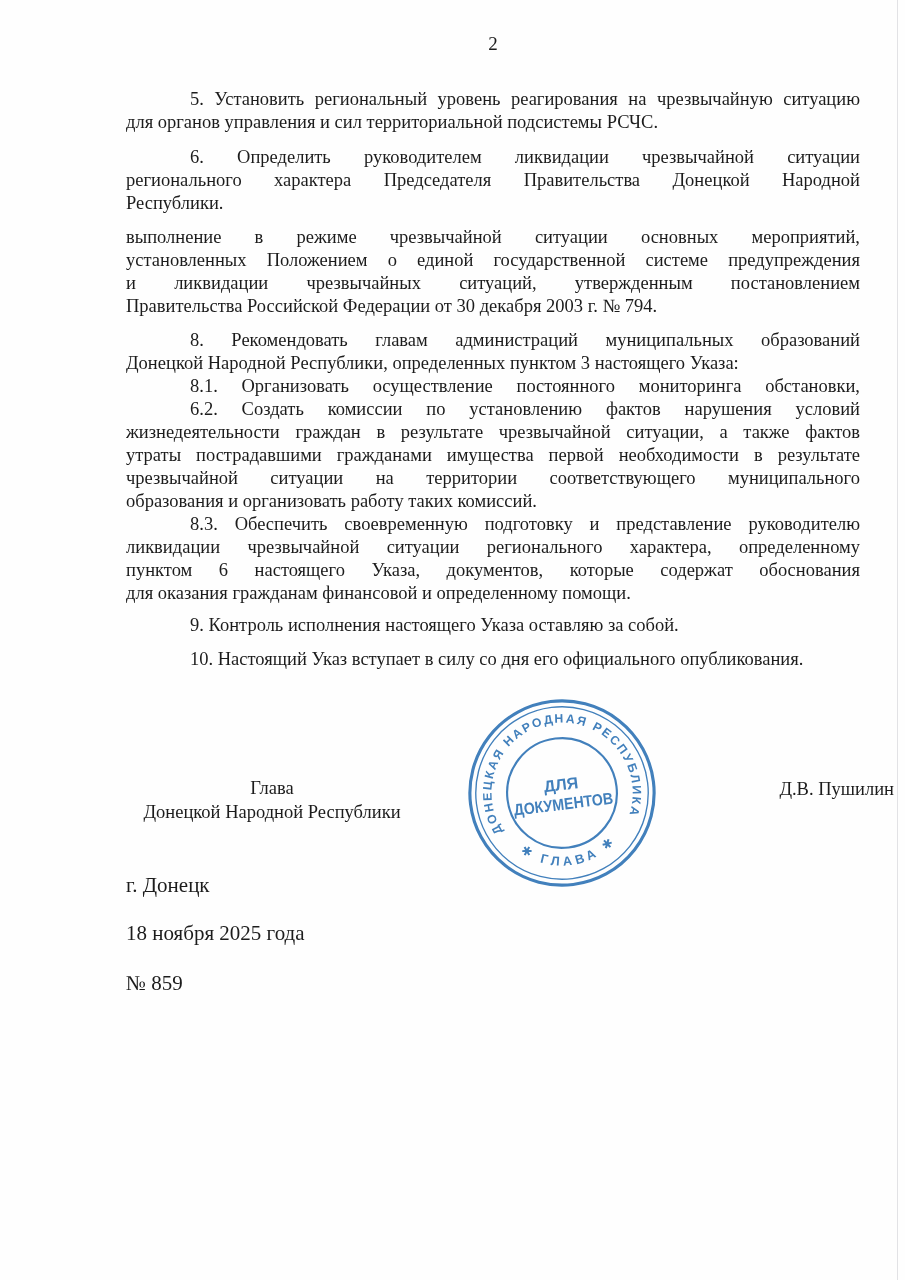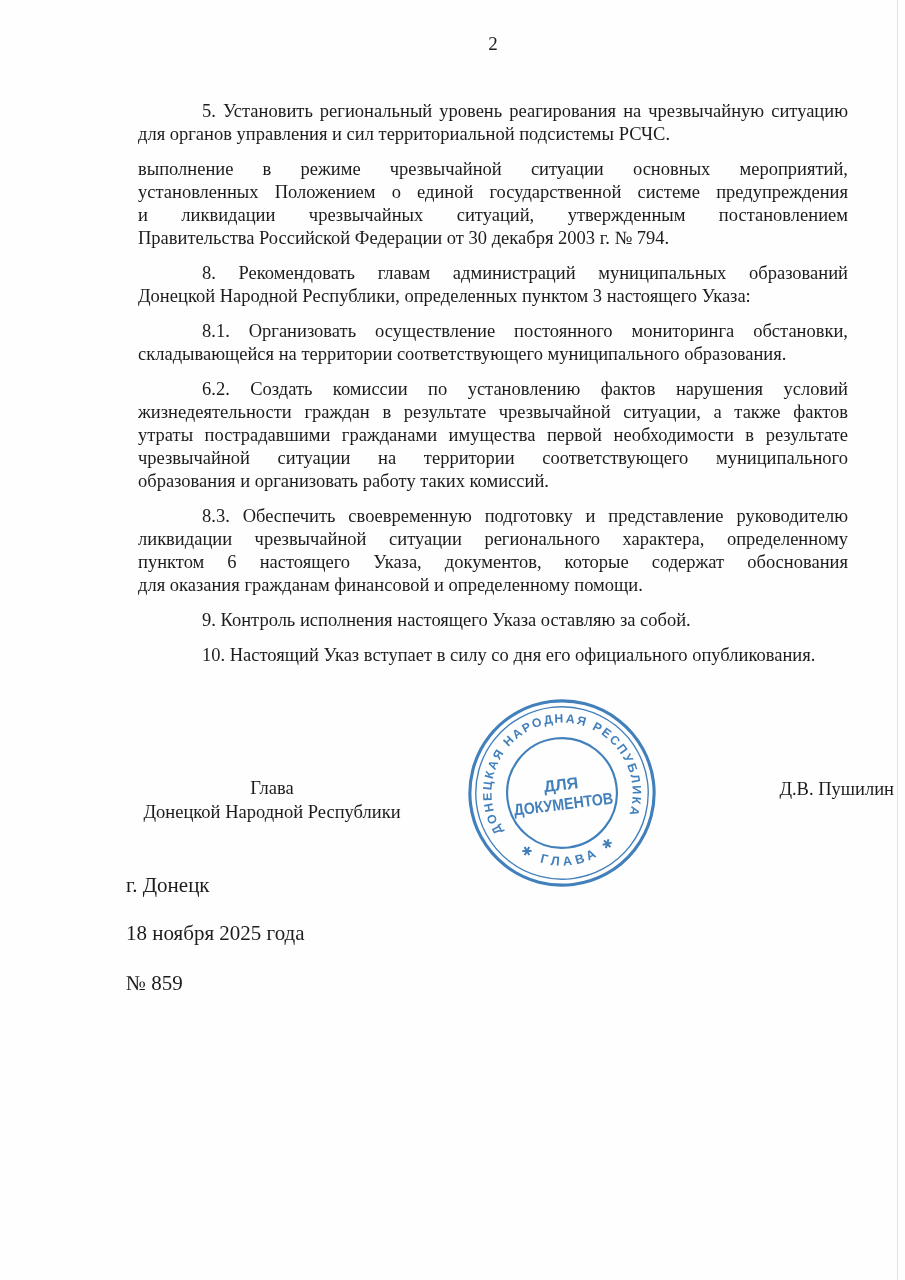--- a/index.html
+++ b/index.html
@@ -17,21 +17,21 @@
     width: 1px; background: #e2e2e5;
   }
   .page-number {
     position: absolute; left: 126px; top: 33px; width: 734px;
     text-align: center; font-size: 19px;
   }
   .body-text {
     position: absolute; left: 126px; top: 88px; width: 734px;
     font-size: 18.5px; line-height: 23px;
   }
-  .para { margin: 12px; }
+  .para { margin: 0; }
   .para.gap-lg { margin-top: 12px; }
   .para.gap-md { margin-top: 11px; }
   .para.gap-sm { margin-top: 9px; }
   .line {
     display: block;
     text-align: justify;
     text-align-last: justify;
     overflow: hidden;
     white-space: nowrap;
   }
@@ -74,36 +74,40 @@
 
   <div class="page-number">2</div>
 
   <div class="body-text">
 
     <p class="para">
       <span class="line indent">5. Установить региональный уровень реагирования на чрезвычайную ситуацию</span>
       <span class="line last">для органов управления и сил территориальной подсистемы РСЧС.</span>
     </p>
 
+    <p class="para gap-lg">
+      <span class="line indent">6. Определить руководителем ликвидации чрезвычайной ситуации</span>
+      <span class="line">регионального характера Председателя Правительства Донецкой Народной</span>
+      <span class="line last">Республики.</span>
+    </p>
 
     <p class="para gap-md">
       <span class="line">выполнение в режиме чрезвычайной ситуации основных мероприятий,</span>
       <span class="line">установленных Положением о единой государственной системе предупреждения</span>
       <span class="line">и ликвидации чрезвычайных ситуаций, утвержденным постановлением</span>
       <span class="line last">Правительства Российской Федерации от 30 декабря 2003 г. № 794.</span>
     </p>
 
     <p class="para gap-md">
       <span class="line indent">8. Рекомендовать главам администраций муниципальных образований</span>
       <span class="line last">Донецкой Народной Республики, определенных пунктом 3 настоящего Указа:</span>
     </p>
 
     <p class="para">
       <span class="line indent">8.1. Организовать осуществление постоянного мониторинга обстановки,</span>
-      <span class="line last">складывающейся на территории соответствующего муниципального образования.</span>
     </p>
 
     <p class="para">
       <span class="line indent">6.2. Создать комиссии по установлению фактов нарушения условий</span>
       <span class="line">жизнедеятельности граждан в результате чрезвычайной ситуации, а также фактов</span>
       <span class="line">утраты пострадавшими гражданами имущества первой необходимости в результате</span>
       <span class="line">чрезвычайной ситуации на территории соответствующего муниципального</span>
       <span class="line last">образования и организовать работу таких комиссий.</span>
     </p>
 

